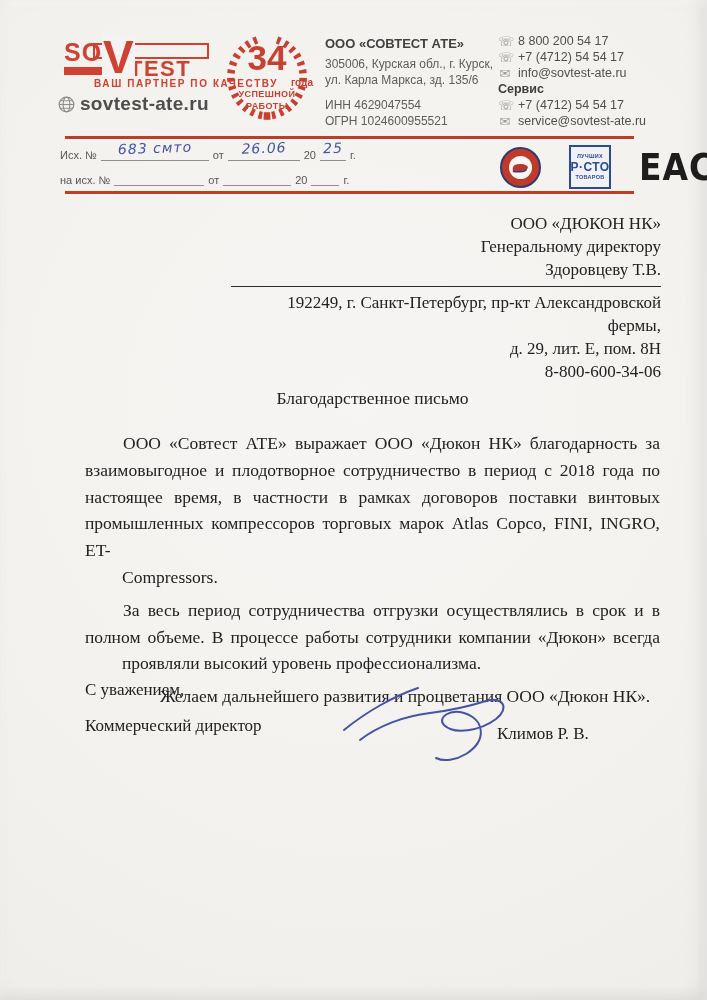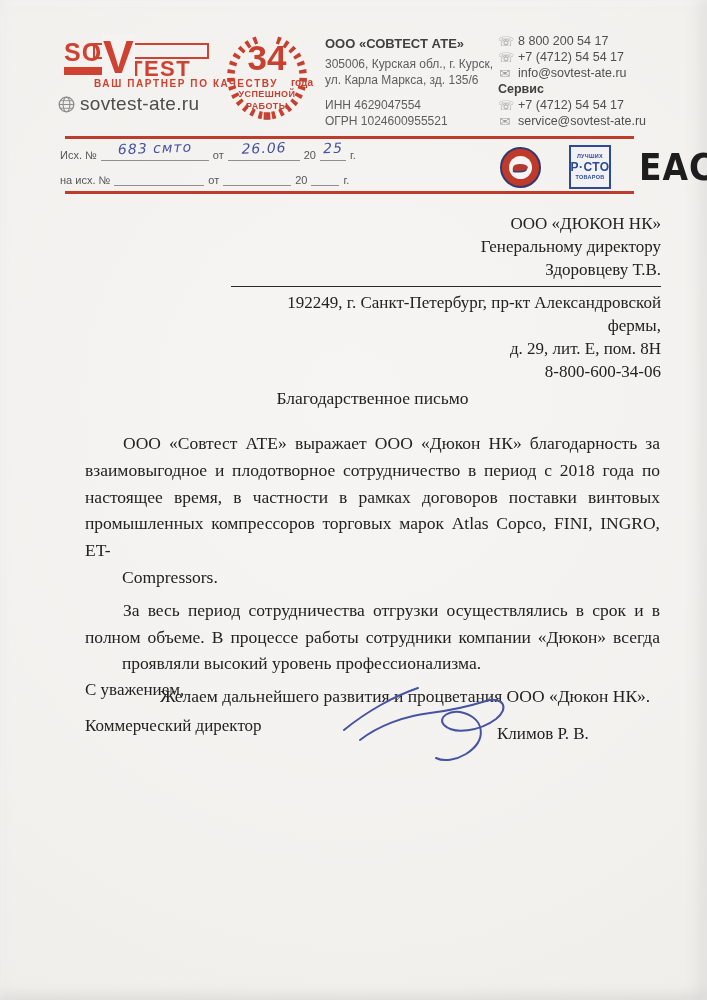--- a/index.html
+++ b/index.html
@@ -12,21 +12,21 @@
   
   .sov-logo{left:58px;top:38px;width:152px;height:42px;}
   .sov-logo .so{position:absolute;left:6px;top:2px;font-size:25px;font-weight:800;color:#cf4130;letter-spacing:1px;line-height:1;}
   .sov-logo .rect{position:absolute;left:35px;top:5px;width:112px;height:12px;border:2.5px solid #cf4130;}
   .sov-logo .bigv{position:absolute;left:44px;top:-4px;font-size:46px;font-weight:800;color:#cf4130;line-height:1;background:linear-gradient(#f5f3f1,#f5f3f1);padding:0 1px;}
   .sov-logo .bar{position:absolute;left:6px;top:29px;width:38px;height:8px;background:#cf4130;}
   .sov-logo .test{position:absolute;left:71px;top:20px;font-size:22px;font-weight:800;color:#cf4130;letter-spacing:1.5px;line-height:1;}
   .tagline{left:60px;top:78px;font-size:10px;font-weight:700;color:#cf4130;letter-spacing:1.6px;margin-left:34px;}
   .site-row{left:58px;top:93px;display:flex;align-items:center;gap:5px;}
   .site-row svg{display:block;}
-  .site-text{font-size:19px;font-weight:400;color:#4d4d4d;letter-spacing:0.3px;}
+  .site-text{font-size:19px;font-weight:700;color:#4d4d4d;letter-spacing:0.3px;}
   
   .badge{left:221px;top:32px;width:92px;height:88px;color:#c8402f;text-align:center;}
   .badge svg{position:absolute;left:0;top:0;}
   .badge .num{position:absolute;left:0;right:0;top:8px;font-size:35px;font-weight:600;line-height:1;text-align:center;}
   .badge .t1{position:absolute;left:0;right:0;top:45px;font-size:10px;font-weight:700;text-align:right;}
   .badge .t2{position:absolute;left:0;right:0;top:57px;font-size:9px;font-weight:700;letter-spacing:0.4px;}
   .badge .t3{position:absolute;left:0;right:0;top:69px;font-size:9px;font-weight:700;letter-spacing:0.4px;}
   
   .company{left:325px;top:36px;width:170px;font-size:12px;color:#5d5d5d;line-height:16px;}
   .company .name{font-size:13px;font-weight:800;color:#414141;margin-bottom:4px;}

